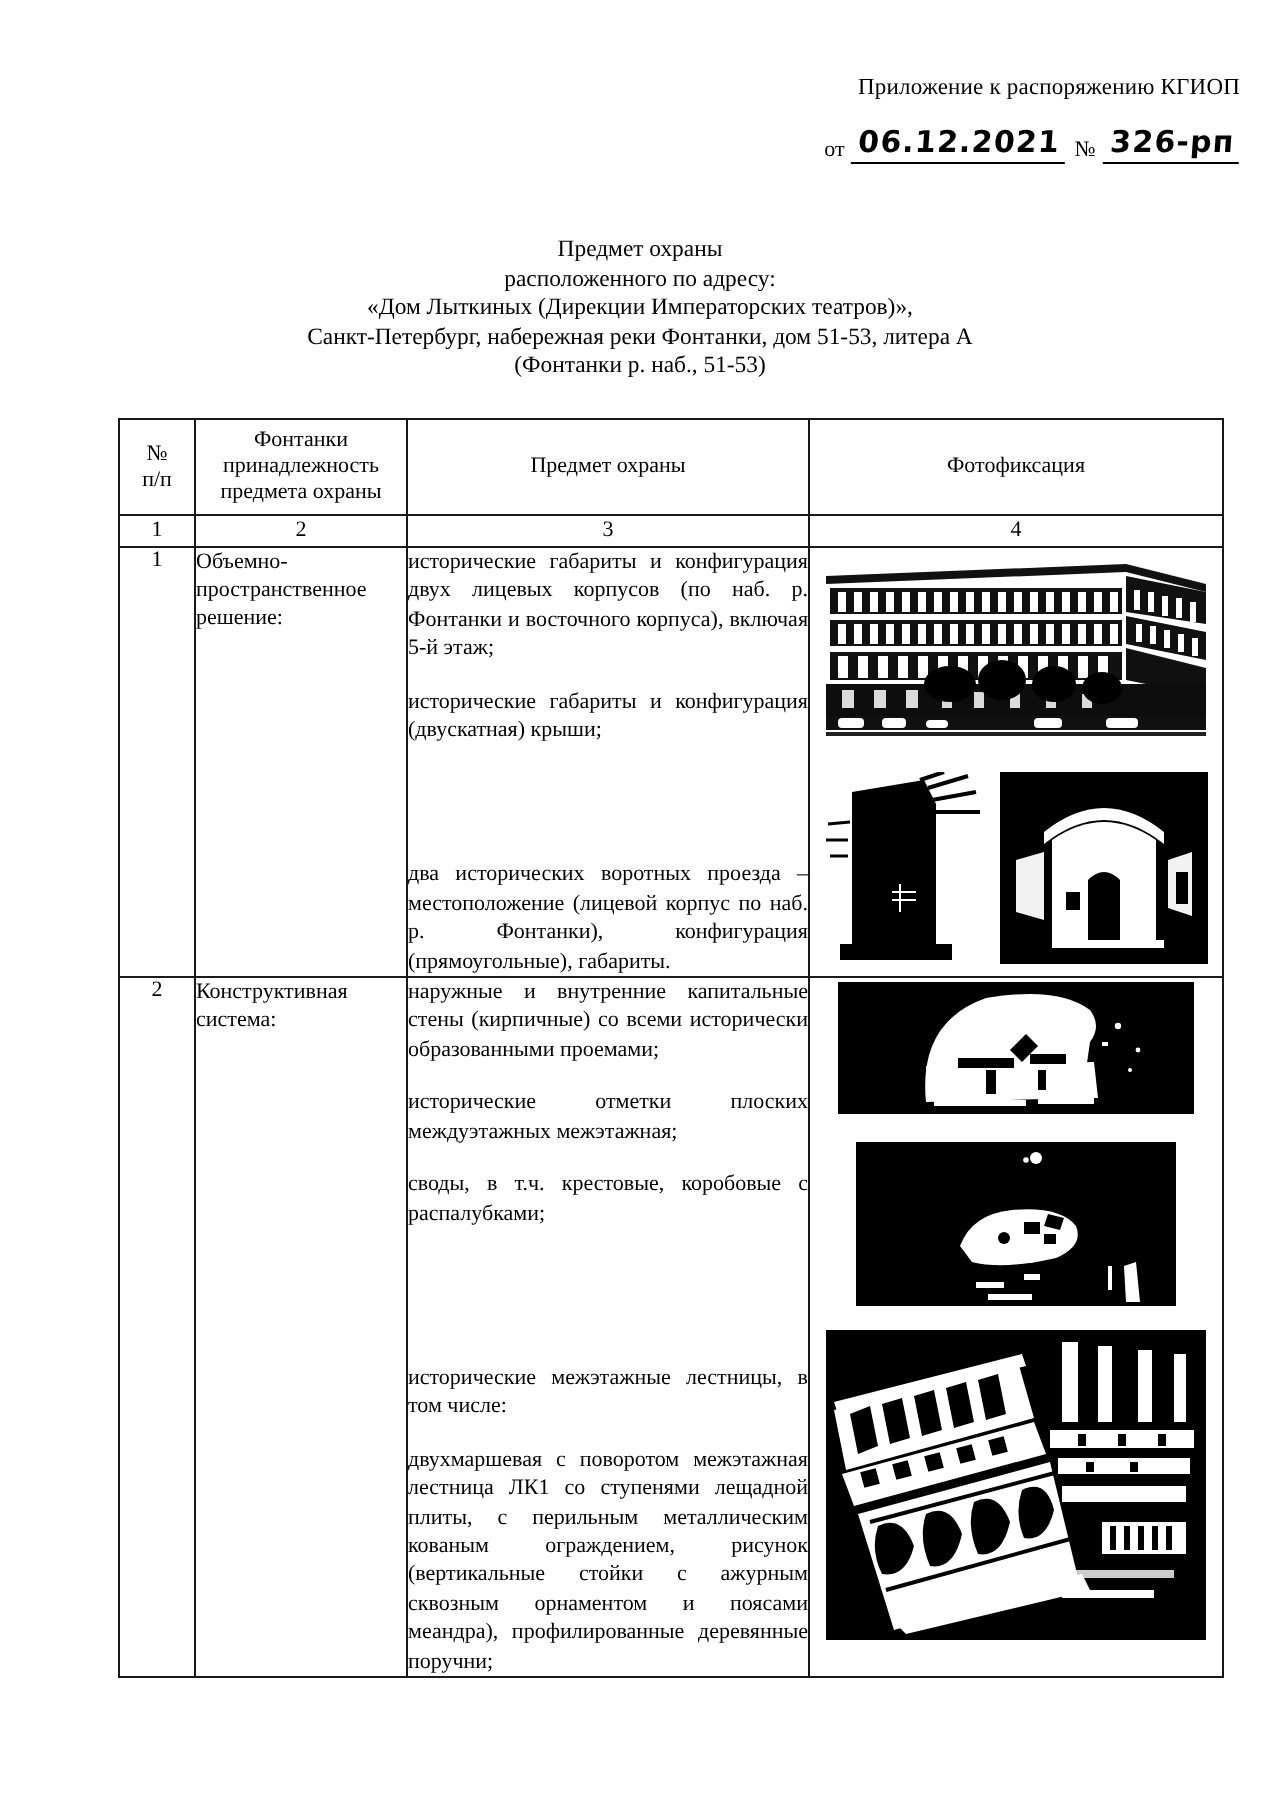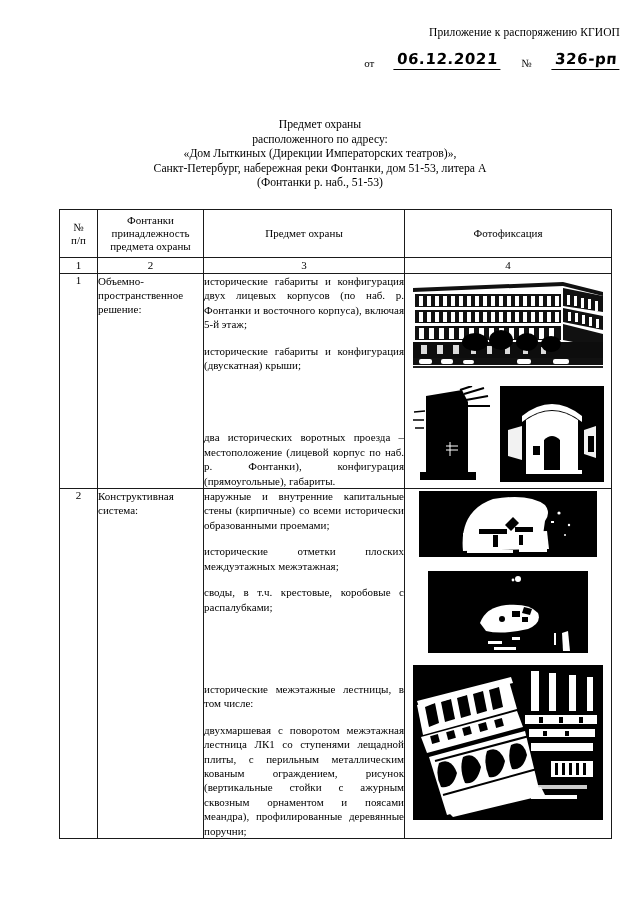--- a/index.html
+++ b/index.html
@@ -22,36 +22,36 @@
     left: 0; top: 0;
     width: 640px;
     height: 905px;
     background: #fff;
   }
 
   
   .appendix {
     position: absolute;
     left: 330px;
-    top: 26px;
+    top: 38px;
     width: 290px;
     text-align: center;
   }
   .appendix-line {
     font-size: 11.5px;
     letter-spacing: 0.1px;
     white-space: nowrap;
     text-align: right;
   }
   .order-line {
     margin-top: 14px;
     display: flex;
     justify-content: flex-end;
     align-items: flex-end;
-    gap: 20px;
+    gap: 4px;
     font-size: 11.5px;
   }
   .hw {
     font-family: "DejaVu Sans", sans-serif;
     font-size: 15px;
     font-weight: 600;
     letter-spacing: 0.6px;
     border-bottom: 1.1px solid #000;
     padding: 0 3px 1px 3px;
     line-height: 1.05;

